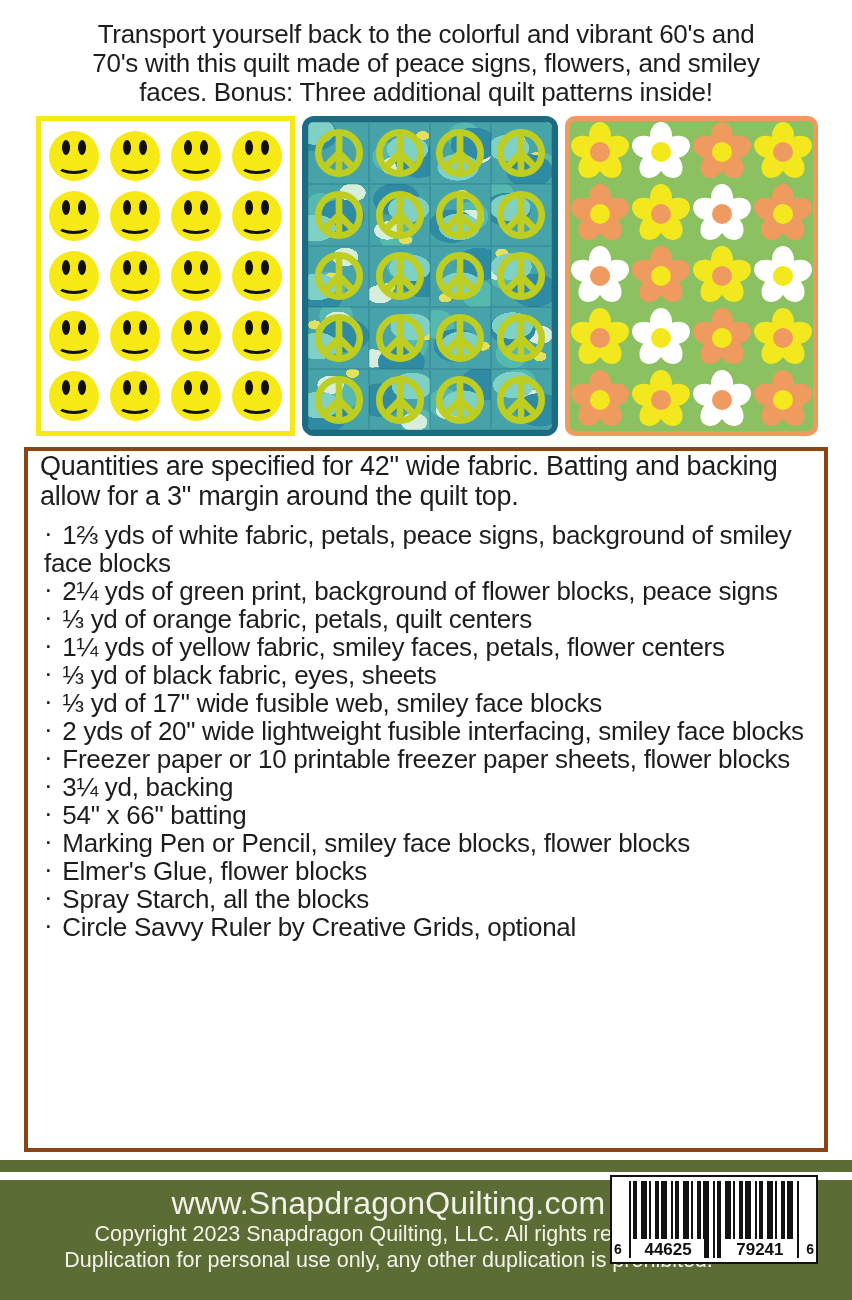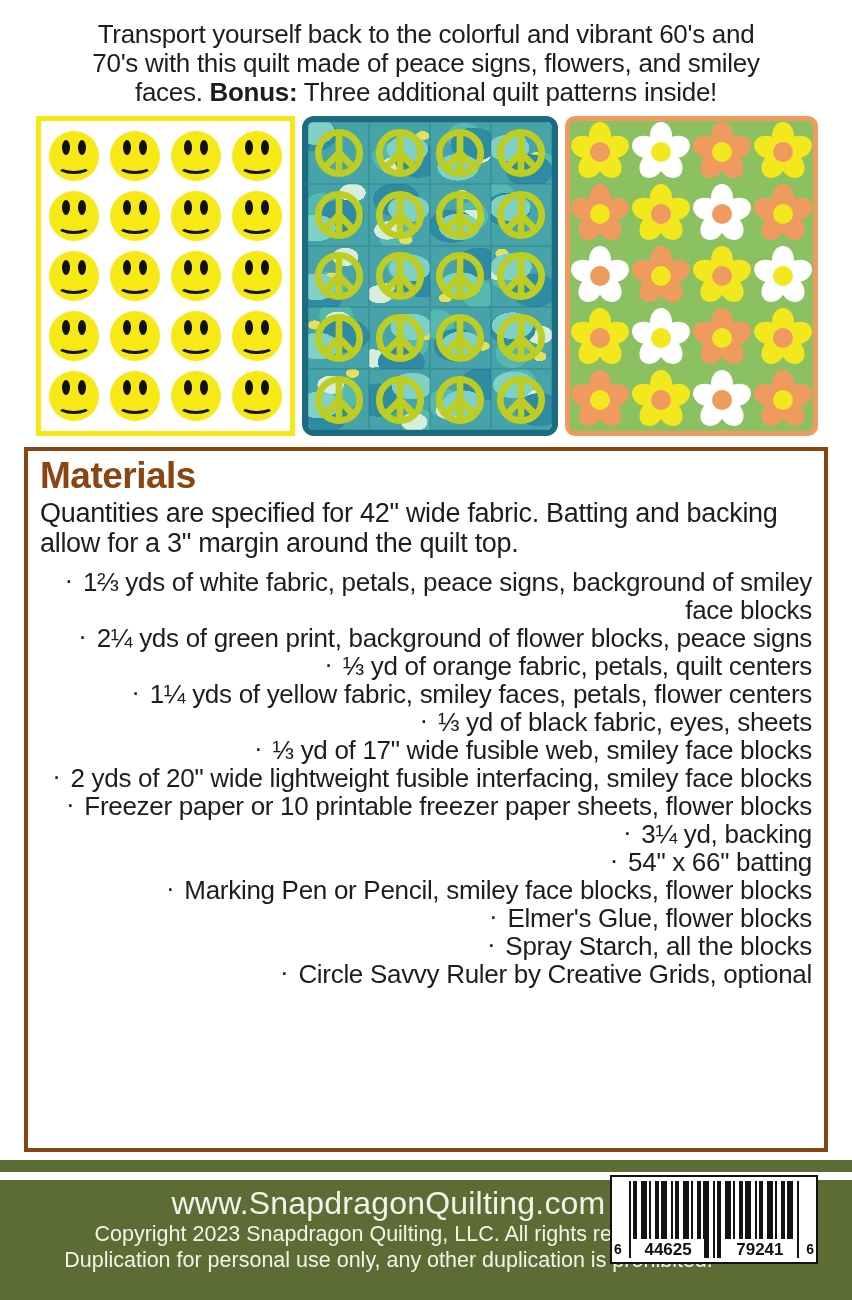--- a/index.html
+++ b/index.html
@@ -6,21 +6,21 @@
     --brown:#8a4513; --olive:#5b6d35; --ink:#1d1d1d; --footer-ink:#f3f3ea;
     --yellow:#f7e915; --black:#111111;
   }
   *{box-sizing:border-box;}
   html,body{margin:0;padding:0;width:852px;height:1300px;background:#ffffff;
     font-family:"Liberation Sans", sans-serif; color:var(--ink); overflow:hidden; position:relative;}
 
   
   .intro{margin:20px 18px 0 18px; text-align:center; font-size:26px; line-height:1.12;
     font-weight:400; letter-spacing:-0.3px;}
-  .intro b{font-weight:700;}
+  .intro b{font-weight:400;}
 
   
   .panels{display:flex; gap:7px; margin:9px 34px 0 36px; height:320px;}
   .panel{flex:1; position:relative;}
 
   .panel-smiley{background:#fff; border:5px solid var(--yellow);
     display:grid; grid-template-columns:repeat(4,1fr); grid-template-rows:repeat(5,1fr);
     padding:5px 3px;}
   .face{width:50px;height:50px;border-radius:50%;position:relative;place-self:center;}
   .eye{position:absolute;top:9px;width:8px;height:15px;border-radius:50%;background:var(--black);}
@@ -39,21 +39,21 @@
   .flower{position:relative;width:58px;height:58px;place-self:center;}
   .petal{position:absolute;left:50%;top:50%;width:22px;height:28px;border-radius:50%;}
   .fcenter{position:absolute;left:50%;top:50%;width:20px;height:20px;margin:-10px 0 0 -10px;border-radius:50%;}
 
   
   .materials{margin:11px 24px 0 24px;border:4px solid var(--brown);
     padding:0 12px 8px 12px; min-height:705px;}
   .materials h1{margin:4px 0 0 0;font-size:37px;line-height:1.15;color:var(--brown);
     font-weight:700;letter-spacing:-0.5px;}
   .mat-intro{font-size:27px;line-height:1.11;margin:1px 0 9px 0;letter-spacing:-0.3px;}
-  .mat-list{font-size:26px;line-height:28px;letter-spacing:-0.3px;max-width:772px;text-align:right;}
+  .mat-list{font-size:26px;line-height:28px;letter-spacing:-0.3px;max-width:772px;}
   .mi{padding-left:4px;}
   .mi .bullet{display:inline-block;margin-right:10px;transform:translateY(-2px);}
 
   
   .footer-band{position:absolute;left:0;right:0;bottom:128px;height:12px;background:var(--olive);}
   .footer-main{position:absolute;left:0;right:0;bottom:0;height:120px;background:var(--olive);
     color:var(--footer-ink);}
   .footer-text{position:absolute;left:17px;right:92px;top:5px;text-align:center;white-space:nowrap;}
   .f-url{font-size:32px;line-height:36px;letter-spacing:0.2px;}
   .f-copy{font-size:21.5px;line-height:26px;}
@@ -502,21 +502,20 @@
         <div class="petal" style="transform:translate(-50%,-50%) rotate(72deg) translateY(-16px);background:#ef9a5e"></div>
         <div class="petal" style="transform:translate(-50%,-50%) rotate(144deg) translateY(-16px);background:#ef9a5e"></div>
         <div class="petal" style="transform:translate(-50%,-50%) rotate(216deg) translateY(-16px);background:#ef9a5e"></div>
         <div class="petal" style="transform:translate(-50%,-50%) rotate(288deg) translateY(-16px);background:#ef9a5e"></div>
         <div class="fcenter" style="background:#f3e71e"></div>
       </div>
     </div>
 </div>
 
 <div class="materials">
-  <h1>Materials</h1>
   <div class="mat-intro">Quantities are specified for 42" wide fabric. Batting and backing allow for a 3" margin around the quilt top.</div>
   <div class="mat-list">
     <div class="mi"><span class="bullet">·</span><span>1⅔ yds of white fabric, petals, peace signs, background of smiley face blocks</span></div>
     <div class="mi"><span class="bullet">·</span><span>2¼ yds of green print, background of flower blocks, peace signs</span></div>
     <div class="mi"><span class="bullet">·</span><span>⅓ yd of orange fabric, petals, quilt centers</span></div>
     <div class="mi"><span class="bullet">·</span><span>1¼ yds of yellow fabric, smiley faces, petals, flower centers</span></div>
     <div class="mi"><span class="bullet">·</span><span>⅓ yd of black fabric, eyes, sheets</span></div>
     <div class="mi"><span class="bullet">·</span><span>⅓ yd of 17" wide fusible web, smiley face blocks</span></div>
     <div class="mi"><span class="bullet">·</span><span>2 yds of 20" wide lightweight fusible interfacing, smiley face blocks</span></div>
     <div class="mi"><span class="bullet">·</span><span>Freezer paper or 10 printable freezer paper sheets, flower blocks</span></div>

